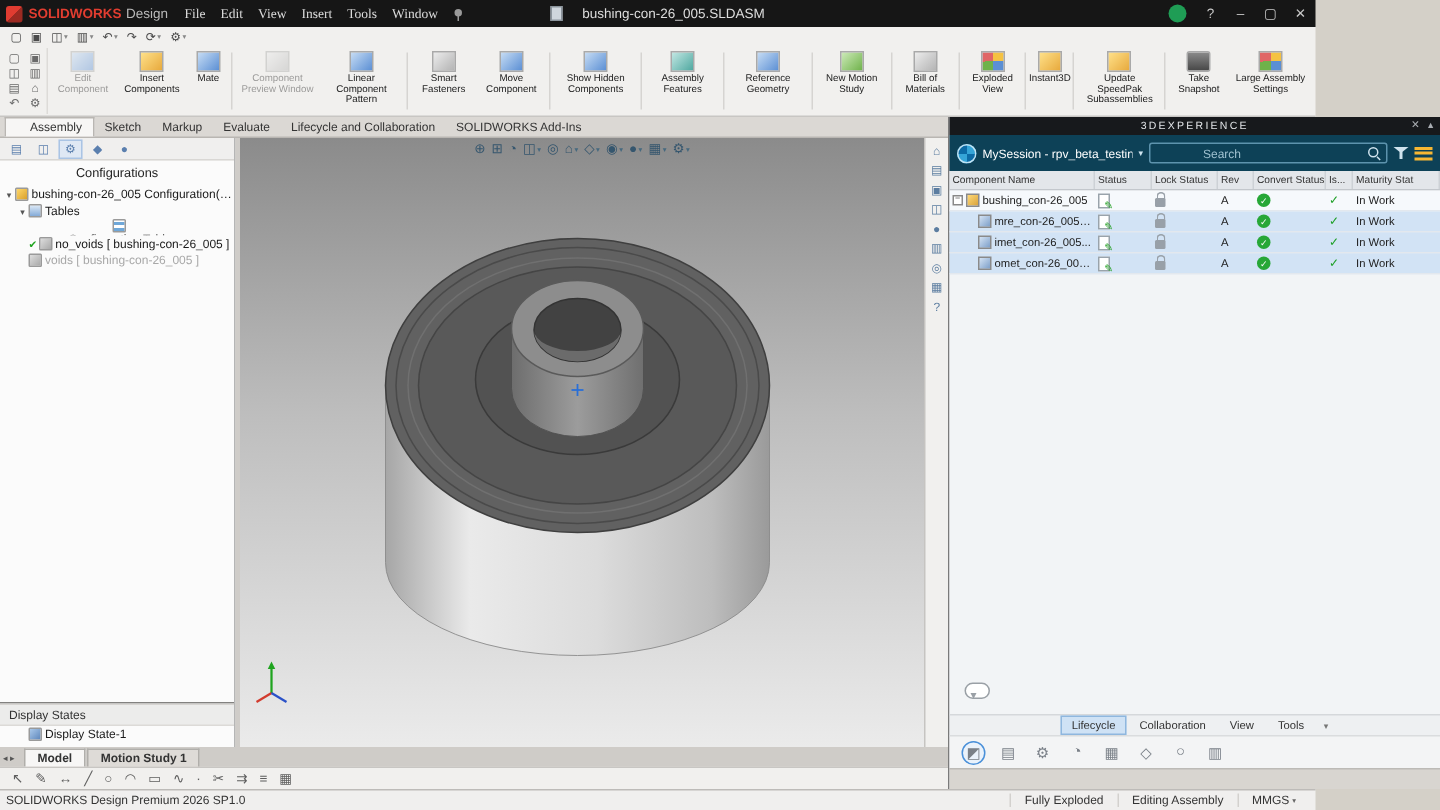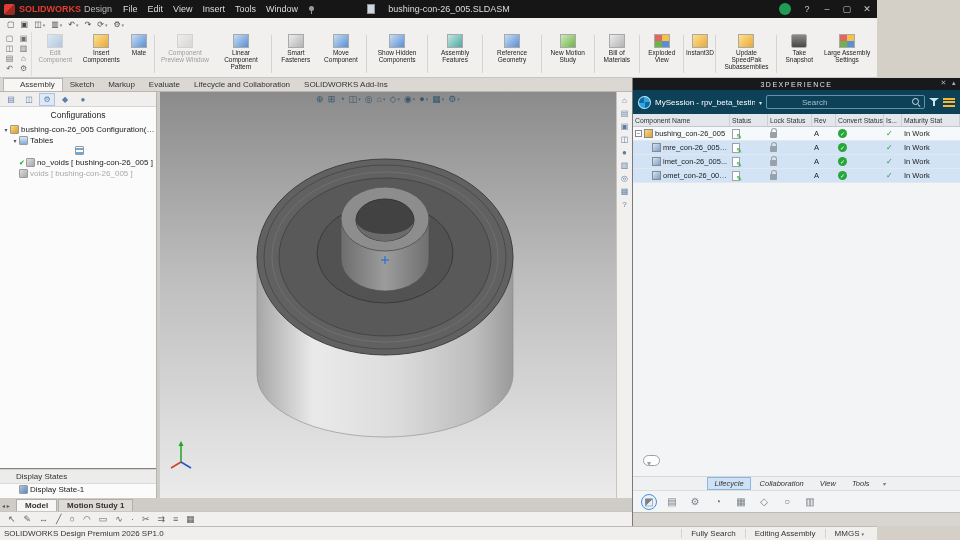--- a/index.html
+++ b/index.html
@@ -4,21 +4,21 @@
 <style>
 *{margin:0;padding:0;box-sizing:border-box;font-family:"Liberation Sans",sans-serif;}
 html,body{width:960px;height:540px;overflow:hidden;background:#d4d0c8;}
 .app{width:877px;height:540px;display:flex;flex-direction:column;font-size:9px;}
 
 
 .titlebar{height:18px;background:#161616;display:flex;align-items:center;color:#ccc;position:relative;flex:none;padding-left:4px;}
 .appicon{width:11px;height:11px;background:linear-gradient(135deg,#e03c31 50%,#9c2a22 50%);border-radius:2px;margin-right:4px;flex:none;}
 .logo-sw{color:#e23d30;font-weight:bold;font-size:9px;}
 .logo-design{color:#b9b9b9;font-size:9px;margin:0 6px 0 3px;}
-.menu-item{padding:0 5px;font-size:9px;color:#dcdcdc;cursor:default;}
+.menu-item{padding:0 5px;font-size:9px;color:#dcdcdc;cursor:default;font-family:Liberation Serif, serif;}
 .pin{width:9px;height:9px;position:relative;margin-left:4px;}
 .pin::before{content:"";position:absolute;left:2px;top:1px;width:5px;height:5px;border-radius:50%;background:#9a9a9a;}
 .pin::after{content:"";position:absolute;left:4px;top:5px;width:1px;height:4px;background:#9a9a9a;}
 .tb-center{position:absolute;left:280px;right:280px;display:flex;align-items:center;justify-content:center;gap:13px;color:#ddd;font-size:9px;pointer-events:none;}
 .doc-mini{width:8px;height:10px;background:#cfd6dd;border:1px solid #8b949c;}
 .tb-right{margin-left:auto;display:flex;align-items:center;height:100%;}
 .avatar{width:12px;height:12px;border-radius:50%;background:#1f9d55;margin-right:6px;}
 .win-btn{width:20px;height:18px;display:flex;align-items:center;justify-content:center;color:#c9c9c9;font-size:9px;}
 
 
@@ -62,21 +62,21 @@
 .exp{width:8px;font-size:6px;color:#555;text-align:center;flex:none;}
 .chk{color:#1ea31e;font-size:7px;margin-right:1px;flex:none;}
 .ticon{width:9px;height:9px;flex:none;margin-right:2px;border:1px solid #9a9a9a;border-radius:1px;background:linear-gradient(135deg,#e8e8e8,#b9b9b9);}
 .ticon.cfg{background:linear-gradient(135deg,#ffd86b,#d89f2b);}
 .ticon.tbl{background:linear-gradient(#dbe8f6,#84abd8);}
 .ticon.ctbl{background:repeating-linear-gradient(0deg,#6fa7d8 0 2px,#fff 2px 4px);}
 .ticon.cfgitem{background:linear-gradient(135deg,#dedede,#a8a8a8);}
 .ticon.dstate{background:linear-gradient(135deg,#a9c8ea,#5d86bb);}
 .tlabel{font-size:8px;color:#1a1a1a;overflow:hidden;text-overflow:ellipsis;}
 .titem.gray .tlabel{color:#a8a8a8;}
-.ds-header{background:#ececeb;border-top:2px groove #d6d4d1;border-bottom:1px solid #dcdad7;padding:2px 16px;font-size:8px;color:#333;flex:none;}
+.ds-header{background:#ececeb;border-top:2px groove #d6d4d1;border-bottom:1px solid #dcdad7;padding:2px 6px;font-size:8px;color:#333;flex:none;}
 .ds-item{flex:none;padding-bottom:3px;}
 
 .vsplit{width:3px;background:#cfccc8;flex:none;cursor:ew-resize;}
 
 
 .viewport{flex:1;position:relative;background:linear-gradient(#8b8b8b,#bdbdbd 45%,#ebebeb);overflow:hidden;min-width:0;}
 .hud{position:absolute;top:2px;left:50%;transform:translateX(-50%);display:flex;align-items:center;gap:4px;color:#35566e;}
 .hud-i{display:flex;align-items:center;font-size:9px;}
 .hud-i .caret{font-size:5px;color:#46697f;margin-left:1px;}
 .model-wrap{position:absolute;inset:0;}
@@ -128,21 +128,21 @@
 .nm{overflow:hidden;text-overflow:ellipsis;}
 .doc-ic{width:8px;height:10px;background:#fff;border:1px solid #99a3ab;position:relative;flex:none;}
 .doc-ic::after{content:"\270E";position:absolute;right:-3px;bottom:-3px;font-size:7px;color:#1e9e1e;}
 .padlock{width:7px;height:6px;background:#98a0a8;border-radius:1px;position:relative;margin-top:3px;flex:none;}
 .padlock::before{content:"";position:absolute;top:-4px;left:1px;width:4px;height:4px;border:1px solid #98a0a8;border-bottom:none;border-radius:3px 3px 0 0;}
 .gcircle{width:9px;height:9px;border-radius:50%;background:#27a737;color:#fff;font-size:6px;display:flex;align-items:center;justify-content:center;flex:none;}
 .gcheck{color:#1fa028;font-size:8px;}
 .rp-empty{flex:1;position:relative;background:#f2f4f6;min-height:0;}
 .chatbubble{position:absolute;left:10px;bottom:10px;width:17px;height:11px;border:1px solid #9aa0a6;border-radius:6px;background:#fff;}
 .chatbubble::after{content:"";position:absolute;left:3px;bottom:-5px;border:4px solid transparent;border-top-color:#9aa0a6;border-left-width:2px;border-right-width:2px;}
-.rp-tabs{height:14px;flex:none;display:flex;align-items:center;justify-content:center;gap:2px;background:#eef0f2;border-top:1px solid #d5d8db;font-size:7.5px;color:#333;font-style:italic;}
+.rp-tabs{height:14px;flex:none;display:flex;align-items:center;justify-content:center;gap:2px;background:#eef0f2;border-top:1px solid #d5d8db;font-size:7.5px;color:#333;}
 .rp-tab{padding:1px 6px;border:1px solid transparent;}
 .rp-tab.active{background:#cfe2f5;border-color:#8fb7de;}
 .rp-tabcaret{font-size:6px;color:#777;margin-left:4px;}
 .rp-tools{height:22px;flex:none;display:flex;align-items:center;gap:7px;padding:0 8px;background:#f3f4f5;border-top:1px solid #dadcde;color:#7a8088;}
 .rp-tool{width:16px;height:16px;display:flex;align-items:center;justify-content:center;font-size:10px;}
 .rp-tool.sel{border:1px solid #4a90d9;border-radius:50%;background:#eaf2fb;}
 .rp-footer{height:14px;flex:none;background:#d8d5d0;border-top:1px solid #bcbab6;}
 
 
 .statusbar{height:14px;flex:none;background:#f0efee;border-top:1px solid #bdbbb8;display:flex;align-items:center;font-size:8px;color:#333;padding:0 4px;}
@@ -617,20 +617,20 @@
           <span class="rp-tool">◇</span>
           <span class="rp-tool">○</span>
           <span class="rp-tool">▥</span>
         </div>
       <div class="rp-footer"></div>
     </div>
   </div>
 
   <div class="statusbar">
     <span class="sb-left">SOLIDWORKS Design Premium 2026 SP1.0</span>
-    <span class="sb-item">Fully Search</span>
+    <span class="sb-item">Fully Exploded</span>
     <span class="sb-item">Editing Assembly</span>
     <span class="sb-item">
       <span>MMGS</span>
       <span class="sb-caret">▾</span>
     </span>
   </div>
 </div>
 
 </body></html>

